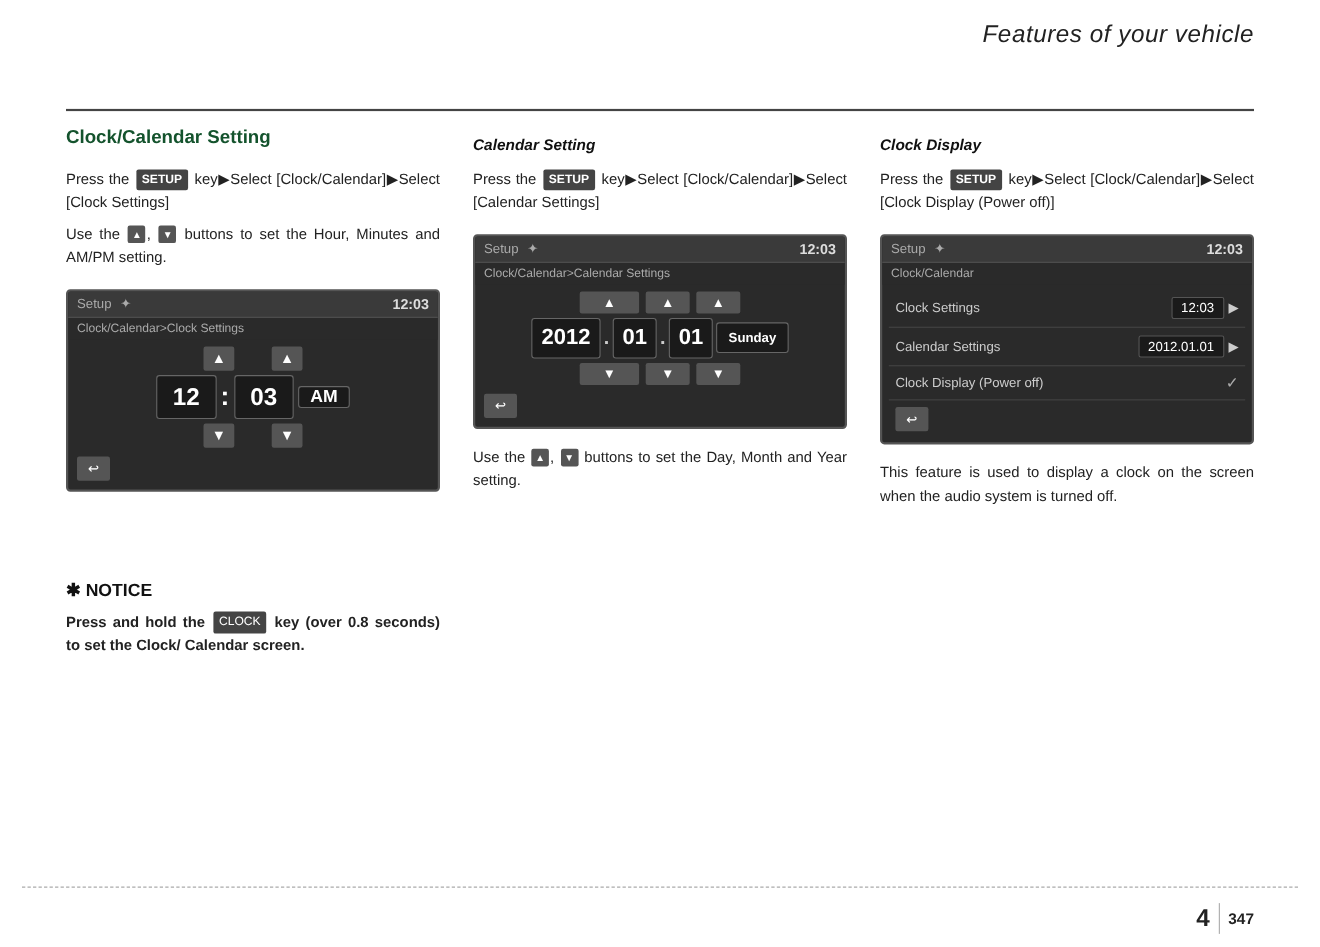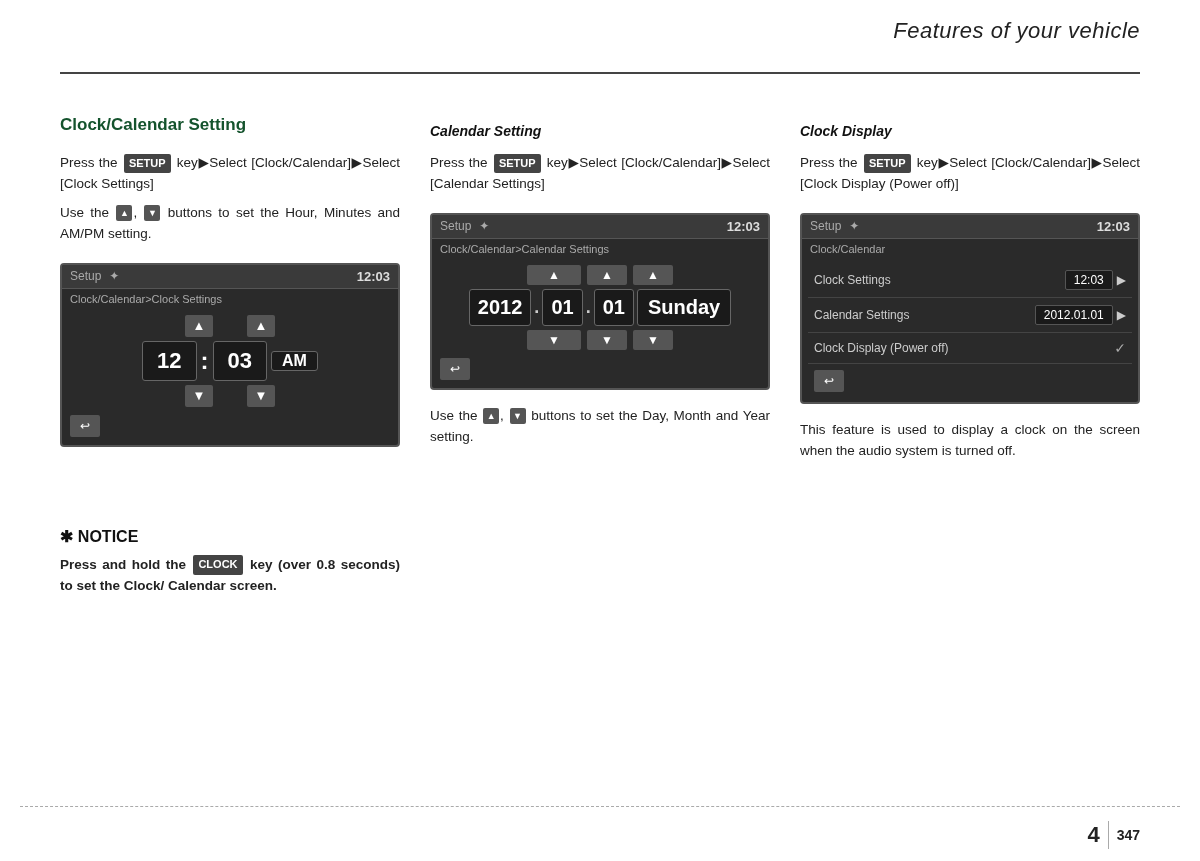--- a/index.html
+++ b/index.html
@@ -9,21 +9,21 @@
       width: 1200px;
       min-height: 861px;
       position: relative;
       color: #222;
     }
 
     
     .header-bar {
       position: absolute;
       top: 0; left: 0; right: 0;
-      height: 74px;
+      height: 101px;
     }
     .header-title {
       position: absolute;
       top: 18px;
       right: 60px;
       font-size: 22px;
       font-style: italic;
       color: #222;
       letter-spacing: 0.5px;
     }
@@ -89,21 +89,21 @@
       padding: 1px 5px;
       border-radius: 2px;
       vertical-align: middle;
       margin: 0 2px;
     }
     .badge-clock {
       display: inline-block;
       background: #444;
       color: #fff;
       font-size: 11px;
-      font-weight: bold;
+      font-weight: normal;
       padding: 1px 5px;
       border-radius: 2px;
       vertical-align: middle;
       margin: 0 2px;
     }
 
     
     .small-btn {
       display: inline-block;
       width: 16px;
@@ -265,21 +265,21 @@
     }
     .date-dot {
       color: #ccc;
       font-size: 18px;
       font-weight: bold;
     }
     .day-box {
       background: #1a1a1a;
       border: 1px solid #666;
       color: #fff;
-      font-size: 20px;
+      font-size: 12px;
       font-weight: bold;
       padding: 6px 10px;
       border-radius: 3px;
       text-align: center;
     }
     .cal-up-row {
       display: flex;
       gap: 6px;
       align-items: center;
       justify-content: center;

